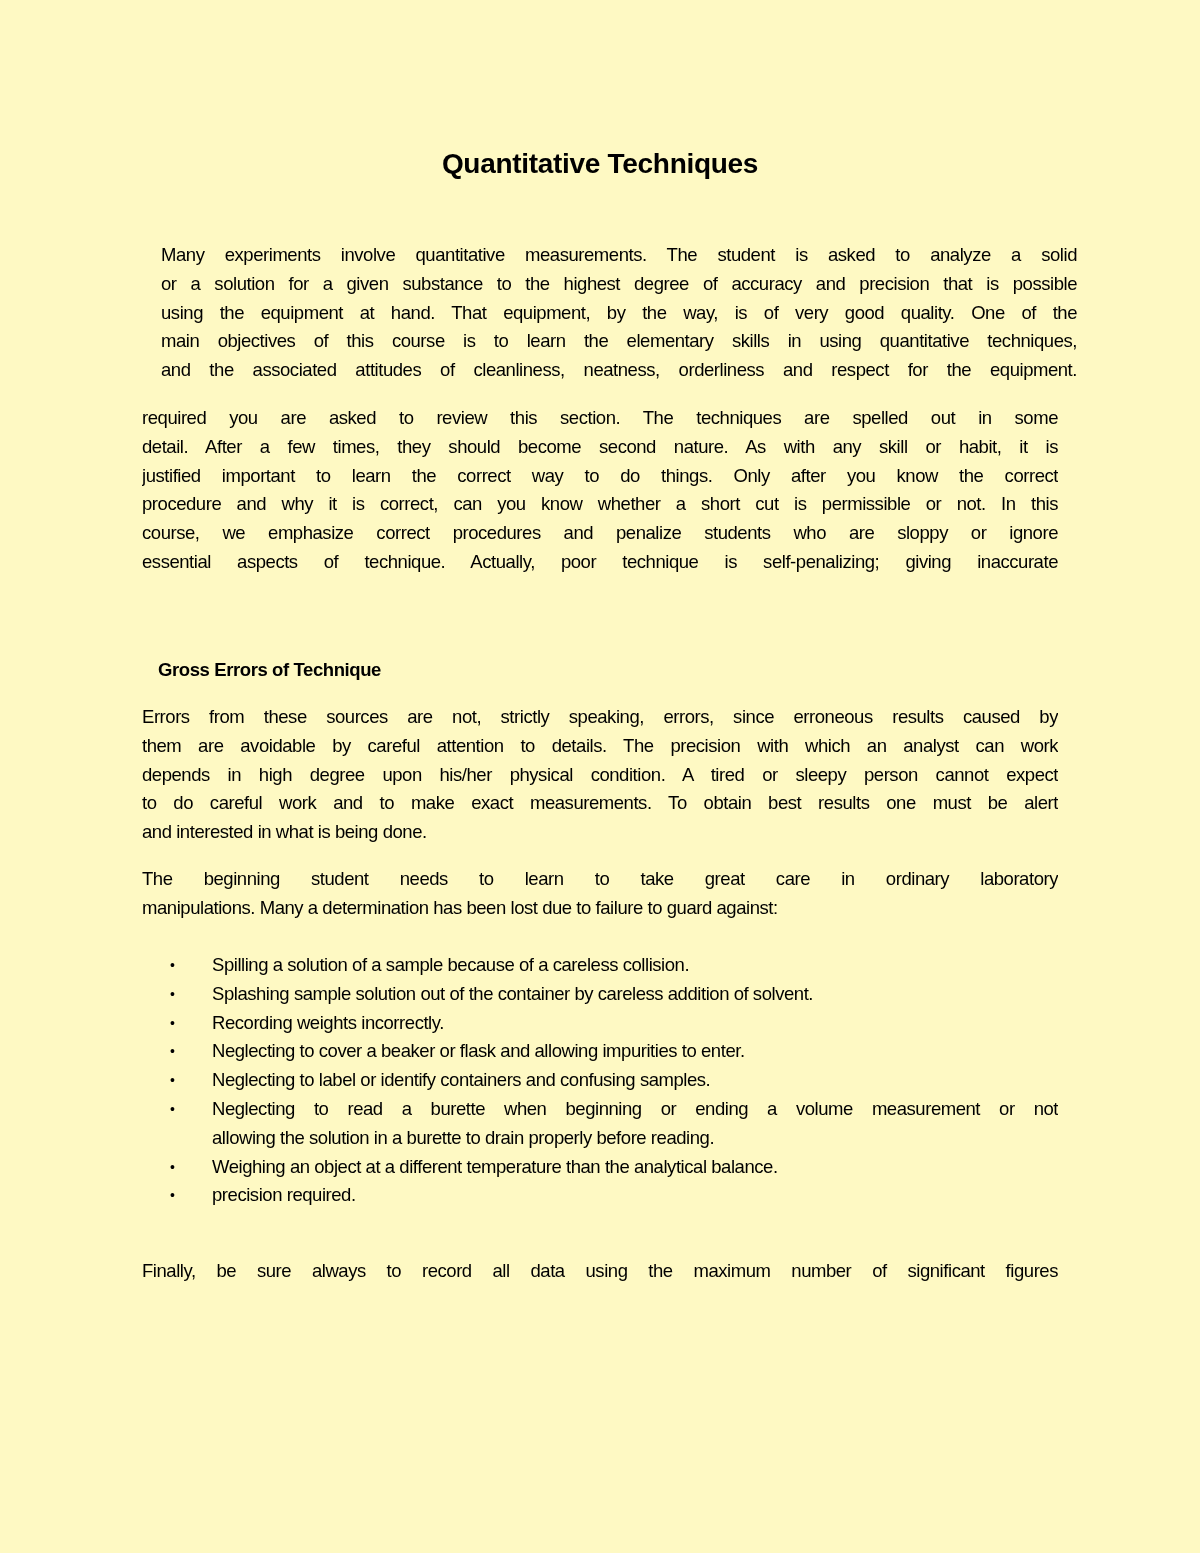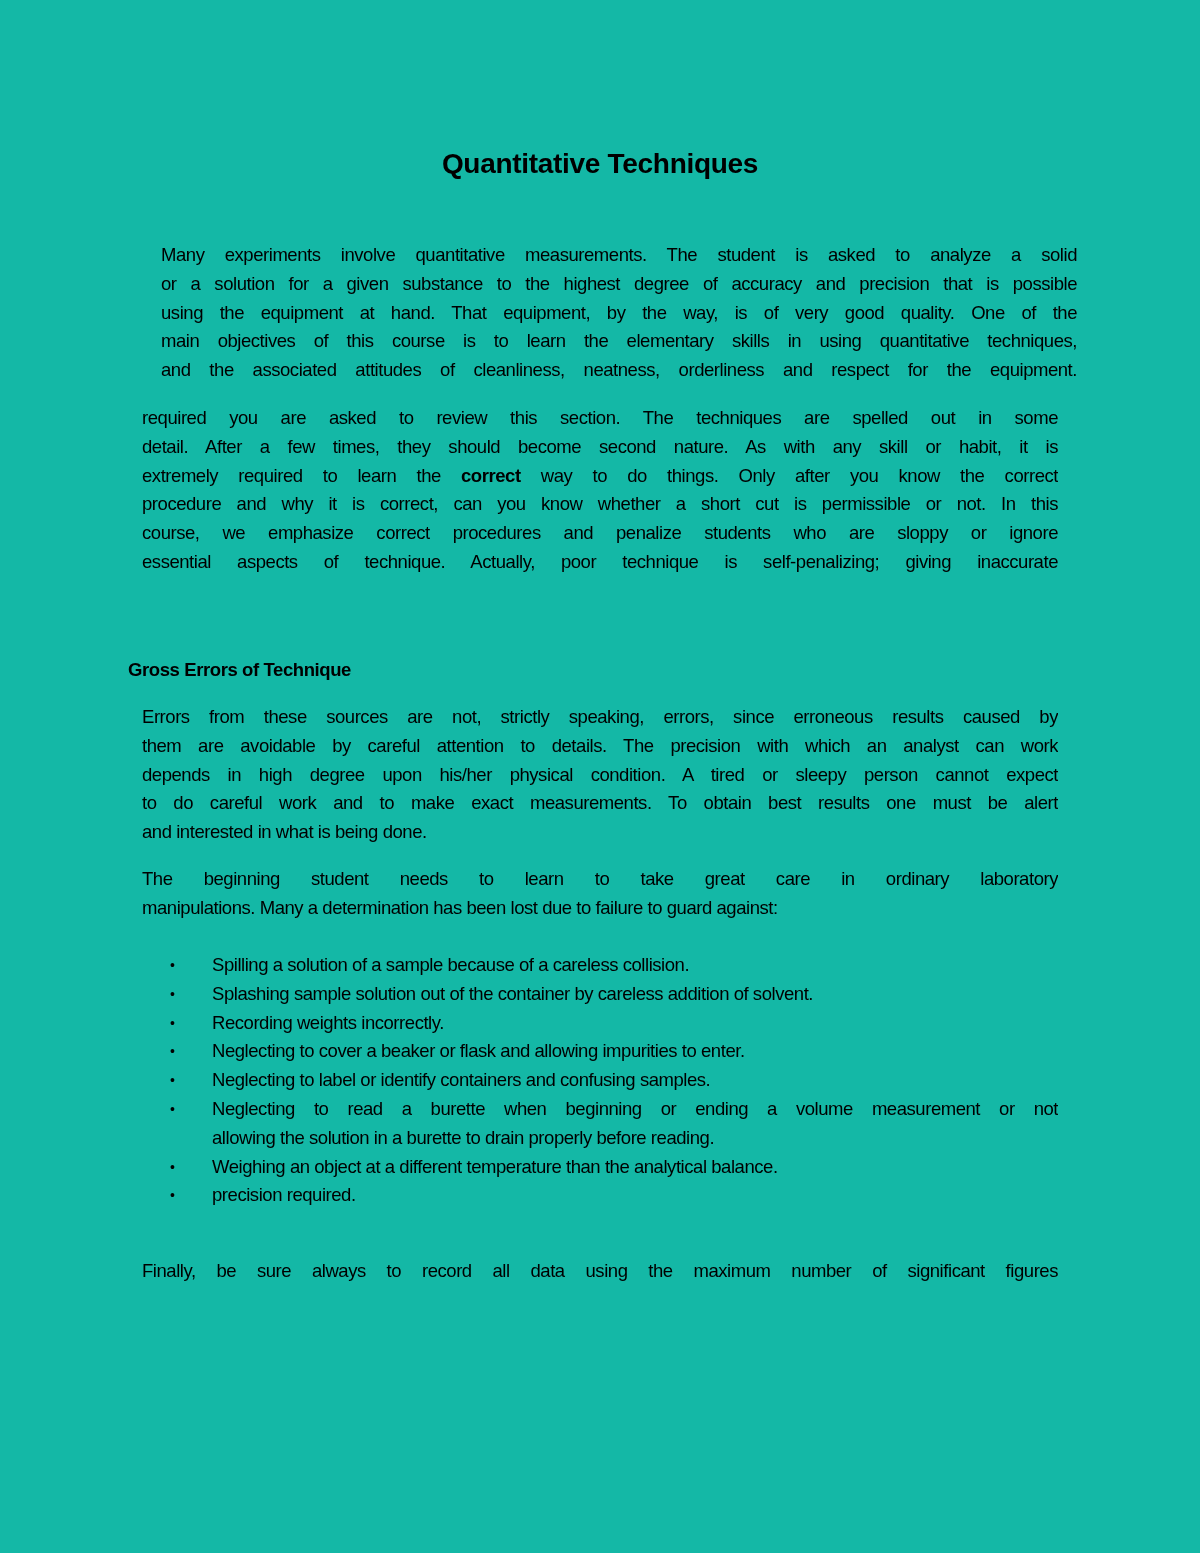--- a/index.html
+++ b/index.html
@@ -1,32 +1,32 @@
 <!DOCTYPE html>
 <html><head>
 <meta charset="utf-8">
 <style>
   html, body { margin: 0; padding: 0; background: #ffffff; }
   body { width: 1200px; height: 1553px; position: relative; overflow: hidden; }
   .page {
-    position: absolute; left: 0; top: 0; width: 1200px; height: 1553px; background: #14b8a6;
+    position: absolute; left: 0; top: 0; width: 1200px; height: 1553px; background: #fef9c3;
     font-family: "Liberation Sans", "DejaVu Sans", sans-serif; color: #000000;
   }
   .title {
     position: absolute; left: 0; top: 144px; width: 1200px; text-align: center;
     font-size: 28px; font-weight: bold; letter-spacing: -0.3px; line-height: 40px;
   }
   .para {
     position: absolute; left: 142px; width: 916px;
     font-size: 18.5px; line-height: 28.8px; letter-spacing: -0.45px;
   }
   .line { display: block; height: 28.8px; white-space: nowrap; }
   .justify { text-align: justify; text-align-last: justify; white-space: normal; overflow: hidden; }
-  .heading { position: absolute; left: 128px; top: 656px; font-size: 18.5px; font-weight: bold; letter-spacing: -0.4px; line-height: 28px; }
-  .bold { font-weight: bold; }
+  .heading { position: absolute; left: 158px; top: 656px; font-size: 18.5px; font-weight: bold; letter-spacing: -0.4px; line-height: 28px; }
+  .bold { font-weight: normal; }
   .list { position: absolute; left: 142px; top: 951px; width: 916px; margin: 0; padding: 0; list-style: none; font-size: 18.5px; letter-spacing: -0.45px; }
   .list li { position: relative; padding-left: 70px; line-height: 28.8px; }
   .bullet { position: absolute; left: 28px; top: 0; font-size: 14px; }
 </style>
 </head>
 <body>
 
 <div class="page">
 
   <div class="title">Quantitative Techniques</div>
@@ -35,21 +35,21 @@
     <span class="line justify">Many experiments involve quantitative measurements.  The student is asked to analyze a solid</span>
     <span class="line justify">or a solution for a given substance to the highest degree of accuracy and precision that is possible</span>
     <span class="line justify">using the equipment at hand.  That equipment, by the way, is of very good quality.  One of the</span>
     <span class="line justify">main objectives of this course is to learn the elementary skills in using quantitative techniques,</span>
     <span class="line justify">and the associated attitudes of cleanliness, neatness, orderliness and respect for the equipment.</span>
   </div>
 
   <div class="para" style="top:404px;">
     <span class="line justify">required you are asked to review this section.  The techniques are spelled out in some</span>
     <span class="line justify">detail.  After a few times, they should become second nature.  As with any skill or habit, it is</span>
-    <span class="line justify"><span>extremely required to learn the </span><span class="bold">correct</span><span> way to do things.  Only after you know the correct</span></span>
+    <span class="line justify"><span>justified important to learn the </span><span class="bold">correct</span><span> way to do things.  Only after you know the correct</span></span>
     <span class="line justify">procedure and why it is correct, can you know whether a short cut is permissible or not.  In this</span>
     <span class="line justify">course, we emphasize correct procedures and penalize students who are sloppy or ignore</span>
     <span class="line justify">essential aspects of technique.  Actually, poor technique is self-penalizing; giving inaccurate</span>
   </div>
 
   <div class="heading">Gross Errors of Technique</div>
 
   <div class="para" style="top:703px;">
     <span class="line justify">Errors from these sources are not, strictly speaking, errors, since erroneous results caused by</span>
     <span class="line justify">them are avoidable by careful attention to details.  The precision with which an analyst can work</span>

